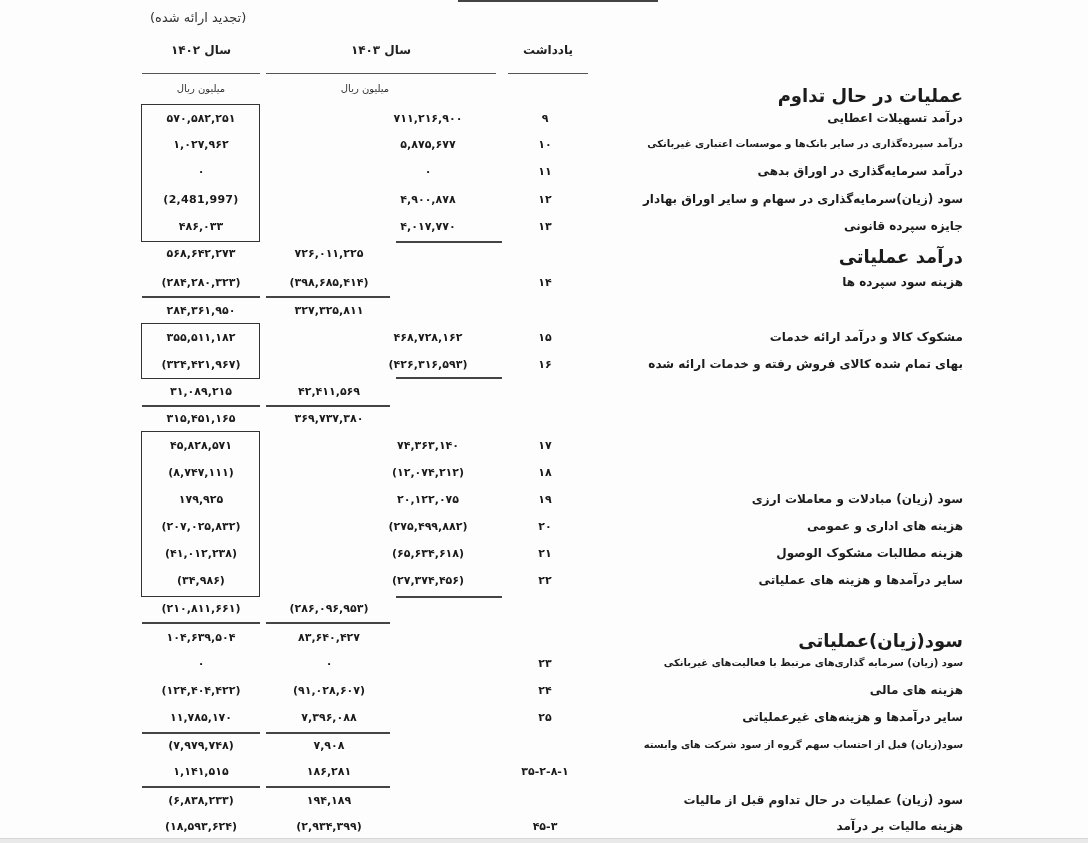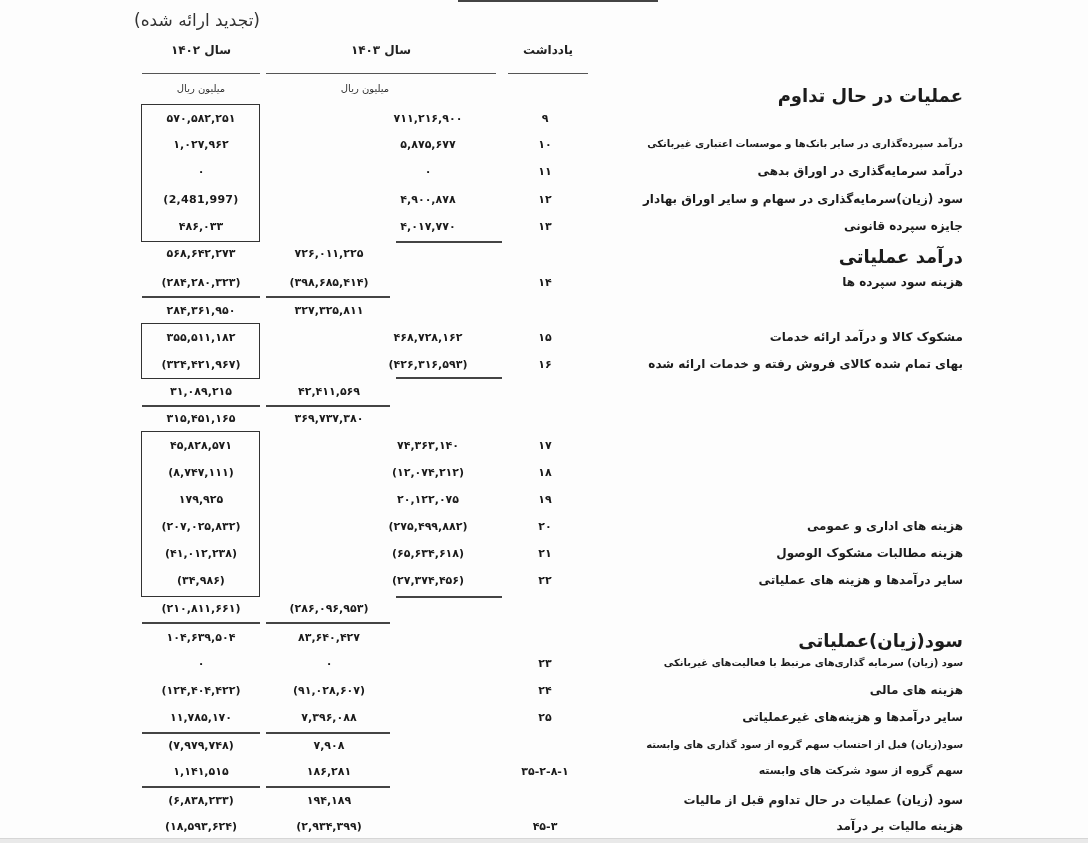--- a/index.html
+++ b/index.html
@@ -1,21 +1,21 @@
 <!DOCTYPE html>
 <html><head>
 <meta charset="utf-8">
 <style>
   html,body{margin:0;padding:0;background:#ffffff;}
   body{width:1088px;height:843px;position:relative;overflow:hidden;font-family:"DejaVu Sans",sans-serif;color:#1a1a1a;}
   .page{position:absolute;left:0;top:0;width:1088px;height:843px;background:#fdfdfd;}
   .bottom-bar{position:absolute;left:0;top:838px;width:1088px;height:5px;background:#e9e9e9;border-top:1px solid #d6d6d6;}
   .top-rule{position:absolute;left:458px;top:0;width:200px;height:2px;background:#444;}
   .abs{position:absolute;white-space:nowrap;}
-  .restated{left:150px;top:10px;width:110px;text-align:center;font-size:17px;color:#333;direction:rtl;}
+  .restated{left:150px;top:10px;width:110px;text-align:left;font-size:13px;color:#333;direction:rtl;}
   .hdr{font-size:12px;font-weight:bold;color:#222;direction:rtl;text-align:center;}
   .hdr-1402{left:142px;top:43px;width:118px;}
   .hdr-1403{left:268px;top:43px;width:226px;}
   .hdr-note{left:510px;top:43px;width:76px;}
   .hdr-line{position:absolute;height:1px;background:#555;top:73px;}
   .unit{font-size:10px;color:#333;direction:rtl;text-align:center;}
   .unit-1402{left:142px;top:83px;width:118px;}
   .unit-1403{left:300px;top:83px;width:130px;}
   .row{position:absolute;left:0;width:1088px;height:26px;}
   .lbl{position:absolute;right:125px;width:420px;text-align:right;direction:rtl;font-size:12px;font-weight:bold;color:#1c1c1c;white-space:nowrap;top:5px;}
@@ -64,20 +64,21 @@
   <div class="uline" style="left:142px;top:732px;width:118px;"></div>
   <div class="uline" style="left:266px;top:732px;width:124px;"></div>
   <div class="uline" style="left:142px;top:786px;width:118px;"></div>
   <div class="uline" style="left:266px;top:786px;width:124px;"></div>
 
   <div class="row" style="top:80px;">
     <span class="lbl head">عملیات در حال تداوم</span>
   </div>
 
   <div class="row" style="top:106px;">
+    <span class="lbl">درآمد تسهیلات اعطایی</span>
     <span class="note">۹</span>
     <span class="num c-sub">۷۱۱,۲۱۶,۹۰۰</span>
     <span class="num c-1402">۵۷۰,۵۸۲,۲۵۱</span>
   </div>
 
   <div class="row" style="top:132px;">
     <span class="lbl small">درآمد سپرده‌گذاری در سایر بانک‌ها و موسسات اعتباری غیربانکی</span>
     <span class="note">۱۰</span>
     <span class="num c-sub">۵,۸۷۵,۶۷۷</span>
     <span class="num c-1402">۱,۰۲۷,۹۶۲</span>
@@ -152,20 +153,21 @@
     <span class="num c-1402">۴۵,۸۲۸,۵۷۱</span>
   </div>
 
   <div class="row" style="top:460px;">
     <span class="note">۱۸</span>
     <span class="num c-sub">(۱۲,۰۷۴,۲۱۲)</span>
     <span class="num c-1402">(۸,۷۴۷,۱۱۱)</span>
   </div>
 
   <div class="row" style="top:487px;">
+    <span class="lbl">سود (زیان) مبادلات و معاملات ارزی</span>
     <span class="note">۱۹</span>
     <span class="num c-sub">۲۰,۱۲۲,۰۷۵</span>
     <span class="num c-1402">۱۷۹,۹۲۵</span>
   </div>
 
   <div class="row" style="top:514px;">
     <span class="lbl">هزینه های اداری و عمومی</span>
     <span class="note">۲۰</span>
     <span class="num c-sub">(۲۷۵,۴۹۹,۸۸۲)</span>
     <span class="num c-1402">(۲۰۷,۰۲۵,۸۳۲)</span>
@@ -211,27 +213,26 @@
   </div>
 
   <div class="row" style="top:705px;">
     <span class="lbl">سایر درآمدها و هزینه‌های غیرعملیاتی</span>
     <span class="note">۲۵</span>
     <span class="num c-1403">۷,۳۹۶,۰۸۸</span>
     <span class="num c-1402">۱۱,۷۸۵,۱۷۰</span>
   </div>
 
   <div class="row" style="top:733px;">
-    <span class="lbl small">سود(زیان) قبل از احتساب سهم گروه از سود گذاری های وابسته</span>
+    <span class="lbl small">سود(زیان) قبل از احتساب سهم گروه از سود شرکت های وابسته</span>
     <span class="num c-1403">۷,۹۰۸</span>
     <span class="num c-1402">(۷,۹۷۹,۷۴۸)</span>
   </div>
 
   <div class="row" style="top:759px;">
-    <span class="lbl" style="font-size:11px;">سهم گروه از سود شرکت های وابسته</span>
     <span class="note">۳۵-۲-۸-۱</span>
     <span class="num c-1403">۱۸۶,۲۸۱</span>
     <span class="num c-1402">۱,۱۴۱,۵۱۵</span>
   </div>
 
   <div class="row" style="top:788px;">
     <span class="lbl">سود (زیان) عملیات در حال تداوم قبل از مالیات</span>
     <span class="num c-1403">۱۹۴,۱۸۹</span>
     <span class="num c-1402">(۶,۸۳۸,۲۳۳)</span>
   </div>

